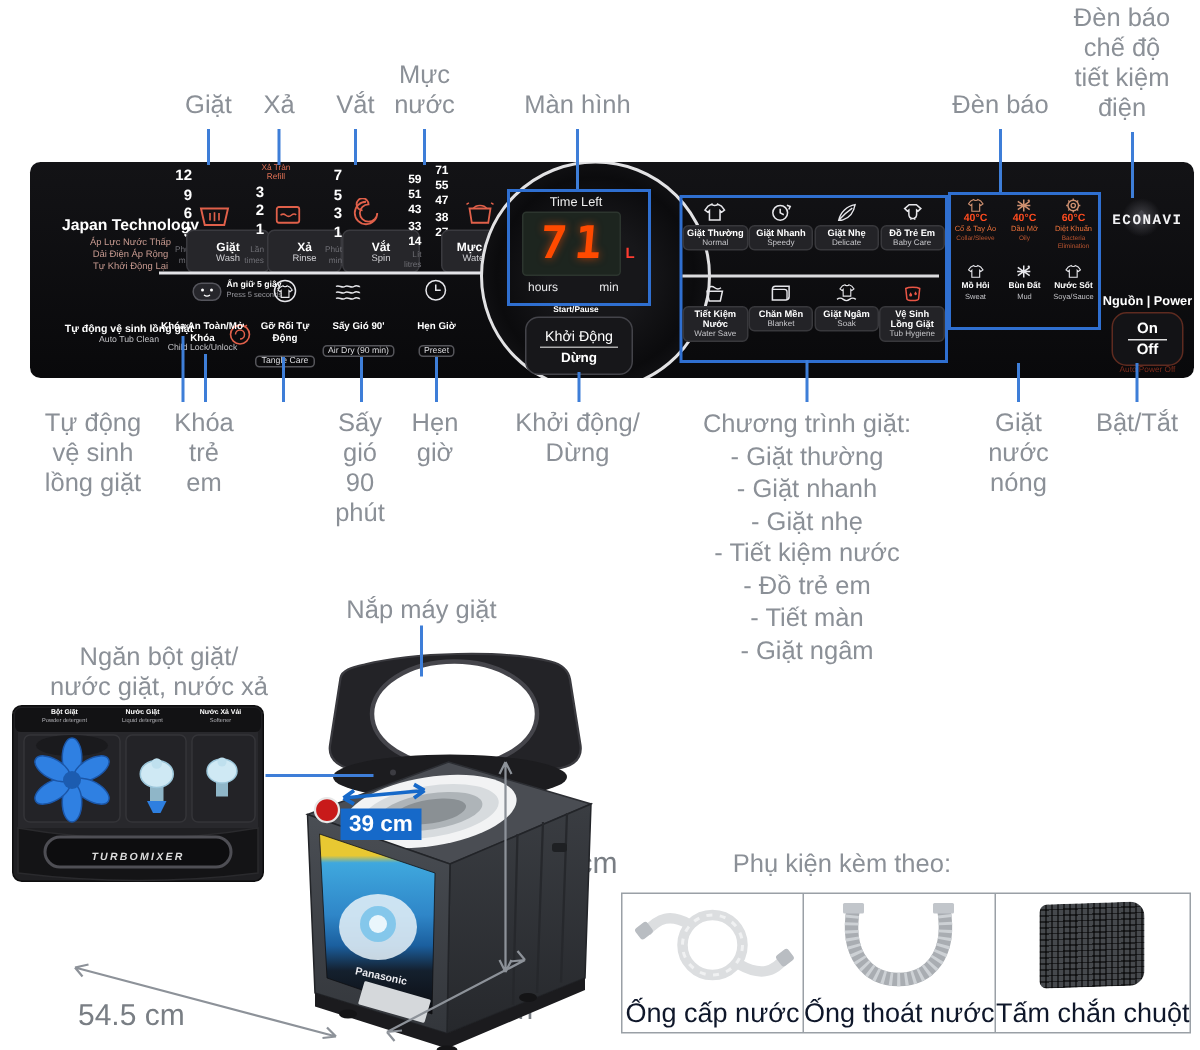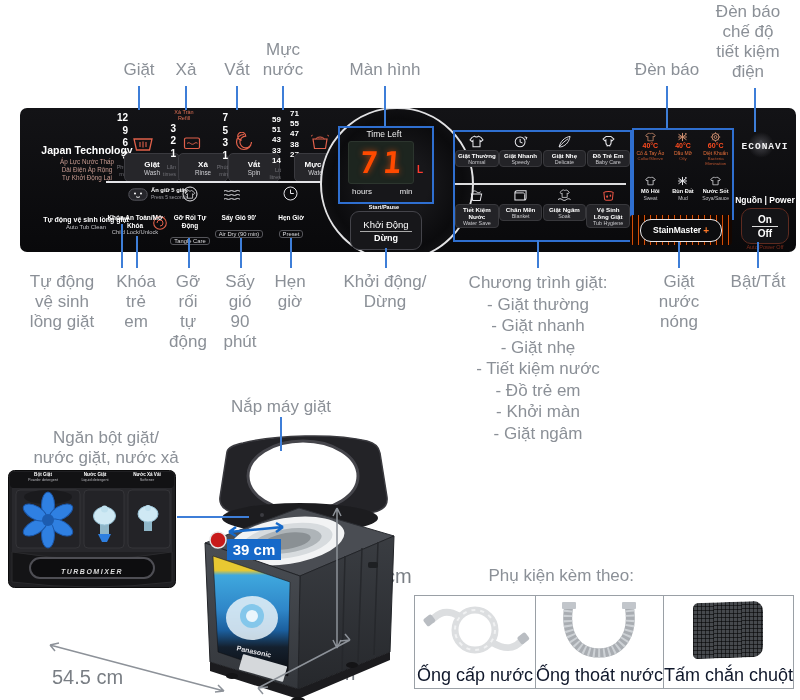--- a/index.html
+++ b/index.html
@@ -439,26 +439,20 @@
       </div>
       <div class="scell">
         <svg class="sic" viewBox="0 0 16 14" color="#e6e6ea">
             <use href="#ic-shirt"></use>
           </svg>
         <div class="svi2">Nước Sốt</div>
         <div class="sen2">Soya/Sauce</div>
       </div>
     </div>
 
-    <div id="smstrip">
-      <div id="smbtn">
-        <span class="t">StainMaster</span>
-        <span class="p">+</span>
-      </div>
-    </div>
 
     <div id="ecolight">
       <svg width="12" height="12" viewBox="0 0 12 12">
           <path d="M6,1 C9,3 9.5,7 6,11 C2.5,7 3,3 6,1 Z" fill="#45454c"></path>
         </svg>
     </div>
     <div class="ecoword">ECONAVI</div>
     <div class="pwlabel">Nguồn | Power</div>
     <div id="pwbtn">
       <div class="o1">On</div>
@@ -476,40 +470,36 @@
   <div class="ld" style="left:385px;top:248px;height:20px;"></div>
   <div class="ld" style="left:537px;top:240px;height:28px;"></div>
   <div class="ld" style="left:678px;top:242px;height:26px;"></div>
   <div class="ld" style="left:757px;top:242px;height:26px;"></div>
   <div class="co pre" style="left:21px;top:272px;width:82px;">Tự động
 vệ sinh
 lồng giặt</div>
   <div class="co pre" style="left:106px;top:272px;width:60px;">Khóa
 trẻ
 em</div>
-  <div class="co pre" style="left:158px;top:272px;width:60px;">Gỡ
-rối
-tự
-động</div>
   <div class="co pre" style="left:210px;top:272px;width:60px;">Sấy
 gió
 90
 phút</div>
   <div class="co pre" style="left:260px;top:272px;width:60px;">Hẹn
 giờ</div>
   <div class="co pre" style="left:340px;top:272px;width:90px;">Khởi động/
 Dừng</div>
   <div class="co" style="left:452px;top:272px;width:172px;line-height:21.5px;">
     <div>Chương trình giặt:</div>
     <div>- Giặt thường</div>
     <div>- Giặt nhanh</div>
     <div>- Giặt nhẹ</div>
     <div>- Tiết kiệm nước</div>
     <div>- Đồ trẻ em</div>
-    <div>- Khởi màn</div>
+    <div>- Tiết màn</div>
     <div>- Giặt ngâm</div>
   </div>
   <div class="co pre" style="left:648px;top:272px;width:62px;">Giặt
 nước
 nóng</div>
   <div class="co" style="left:722px;top:272px;width:72px;">Bật/Tắt</div>
 
   <div class="co pre" style="left:20px;top:428px;width:172px;">Ngăn bột giặt/
 nước giặt, nước xả</div>
   <svg id="drawerbox" viewBox="0 0 168 118">

